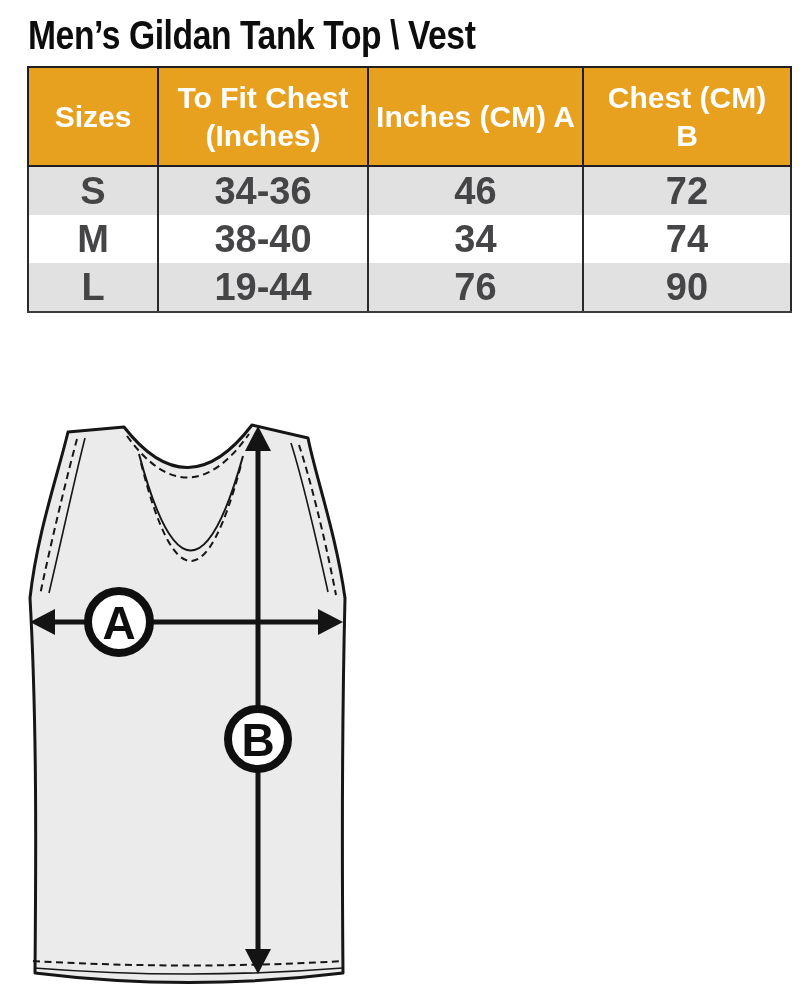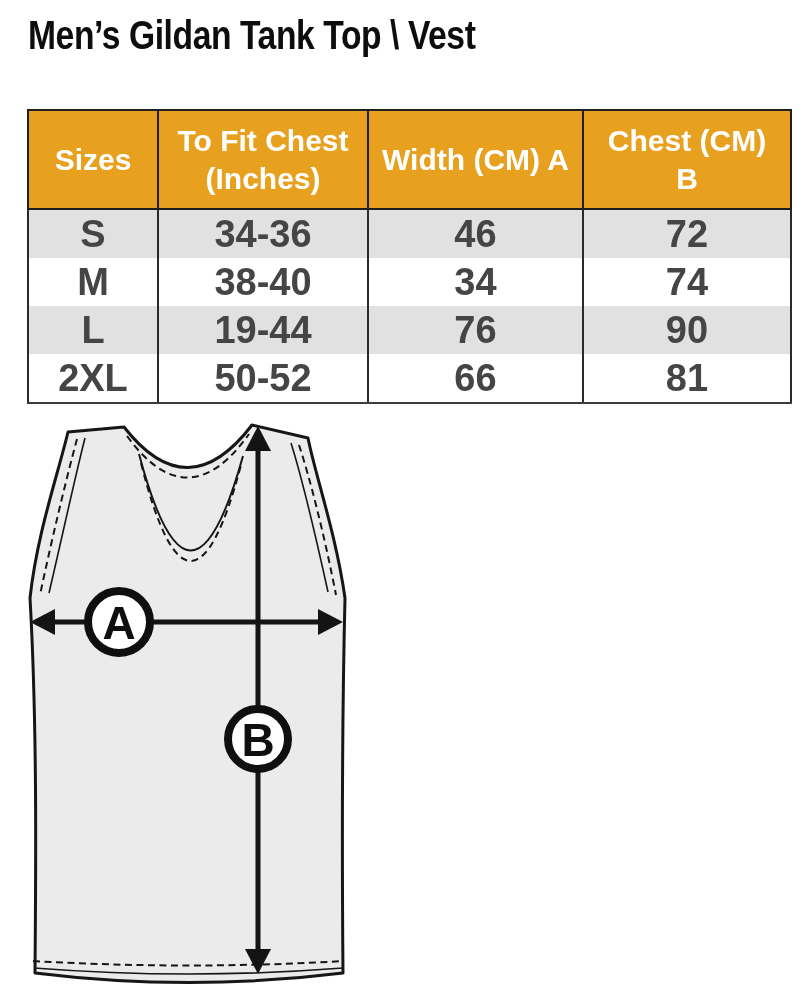--- a/index.html
+++ b/index.html
@@ -11,21 +11,21 @@
   
   .page-title{
     position:absolute;left:28px;top:12px;margin:0;
     font-size:41px;font-weight:bold;color:#0d0d0d;
     letter-spacing:-0.5px;white-space:nowrap;
     transform:scaleX(0.82);transform-origin:0 50%;
   }
   
   table.size-table{
     position:absolute;left:27px;top:66px;width:763px;
-    border-collapse:collapse;table-layout:fixed;margin-top:43px;
+    border-collapse:collapse;table-layout:fixed;
   }
   .size-table col.c0{width:130px;}
   .size-table col.c1{width:210px;}
   .size-table col.c2{width:215px;}
   .size-table col.c3{width:208px;}
   .size-table th{
     background:#E8A01F;color:#ffffff;
     font-size:30px;font-weight:bold;text-align:center;vertical-align:middle;
     height:97px;line-height:1.25;white-space:pre-line;
     border:2px solid #1f1f1f;padding:0;
@@ -63,21 +63,21 @@
       <col class="c0">
       <col class="c1">
       <col class="c2">
       <col class="c3">
     </colgroup>
   <thead>
     <tr>
       <th>Sizes</th>
       <th>To Fit Chest
 (Inches)</th>
-      <th>Width (CM) A</th>
+      <th>Inches (CM) A</th>
       <th>Chest  (CM)
 B</th>
     </tr>
   </thead>
   <tbody>
     <tr>
       <td>S</td>
       <td>34-36</td>
       <td>46</td>
       <td>72</td>
@@ -86,26 +86,20 @@
       <td>M</td>
       <td>38-40</td>
       <td>34</td>
       <td>74</td>
     </tr>
     <tr>
       <td>L</td>
       <td>19-44</td>
       <td>76</td>
       <td>90</td>
-    </tr>
-    <tr>
-      <td>2XL</td>
-      <td>50-52</td>
-      <td>66</td>
-      <td>81</td>
     </tr>
   </tbody>
 </table>
 
 <svg class="tank-diagram" width="460" height="588" viewBox="0 0 460 588" xmlns="http://www.w3.org/2000/svg">
 
   <path class="garment" d="M68,20 L124,15 Q188,97 252,13 L308,26
            C315,62 336,122 345,186
            C342,310 342,445 343,561
            Q189,580 35,561

